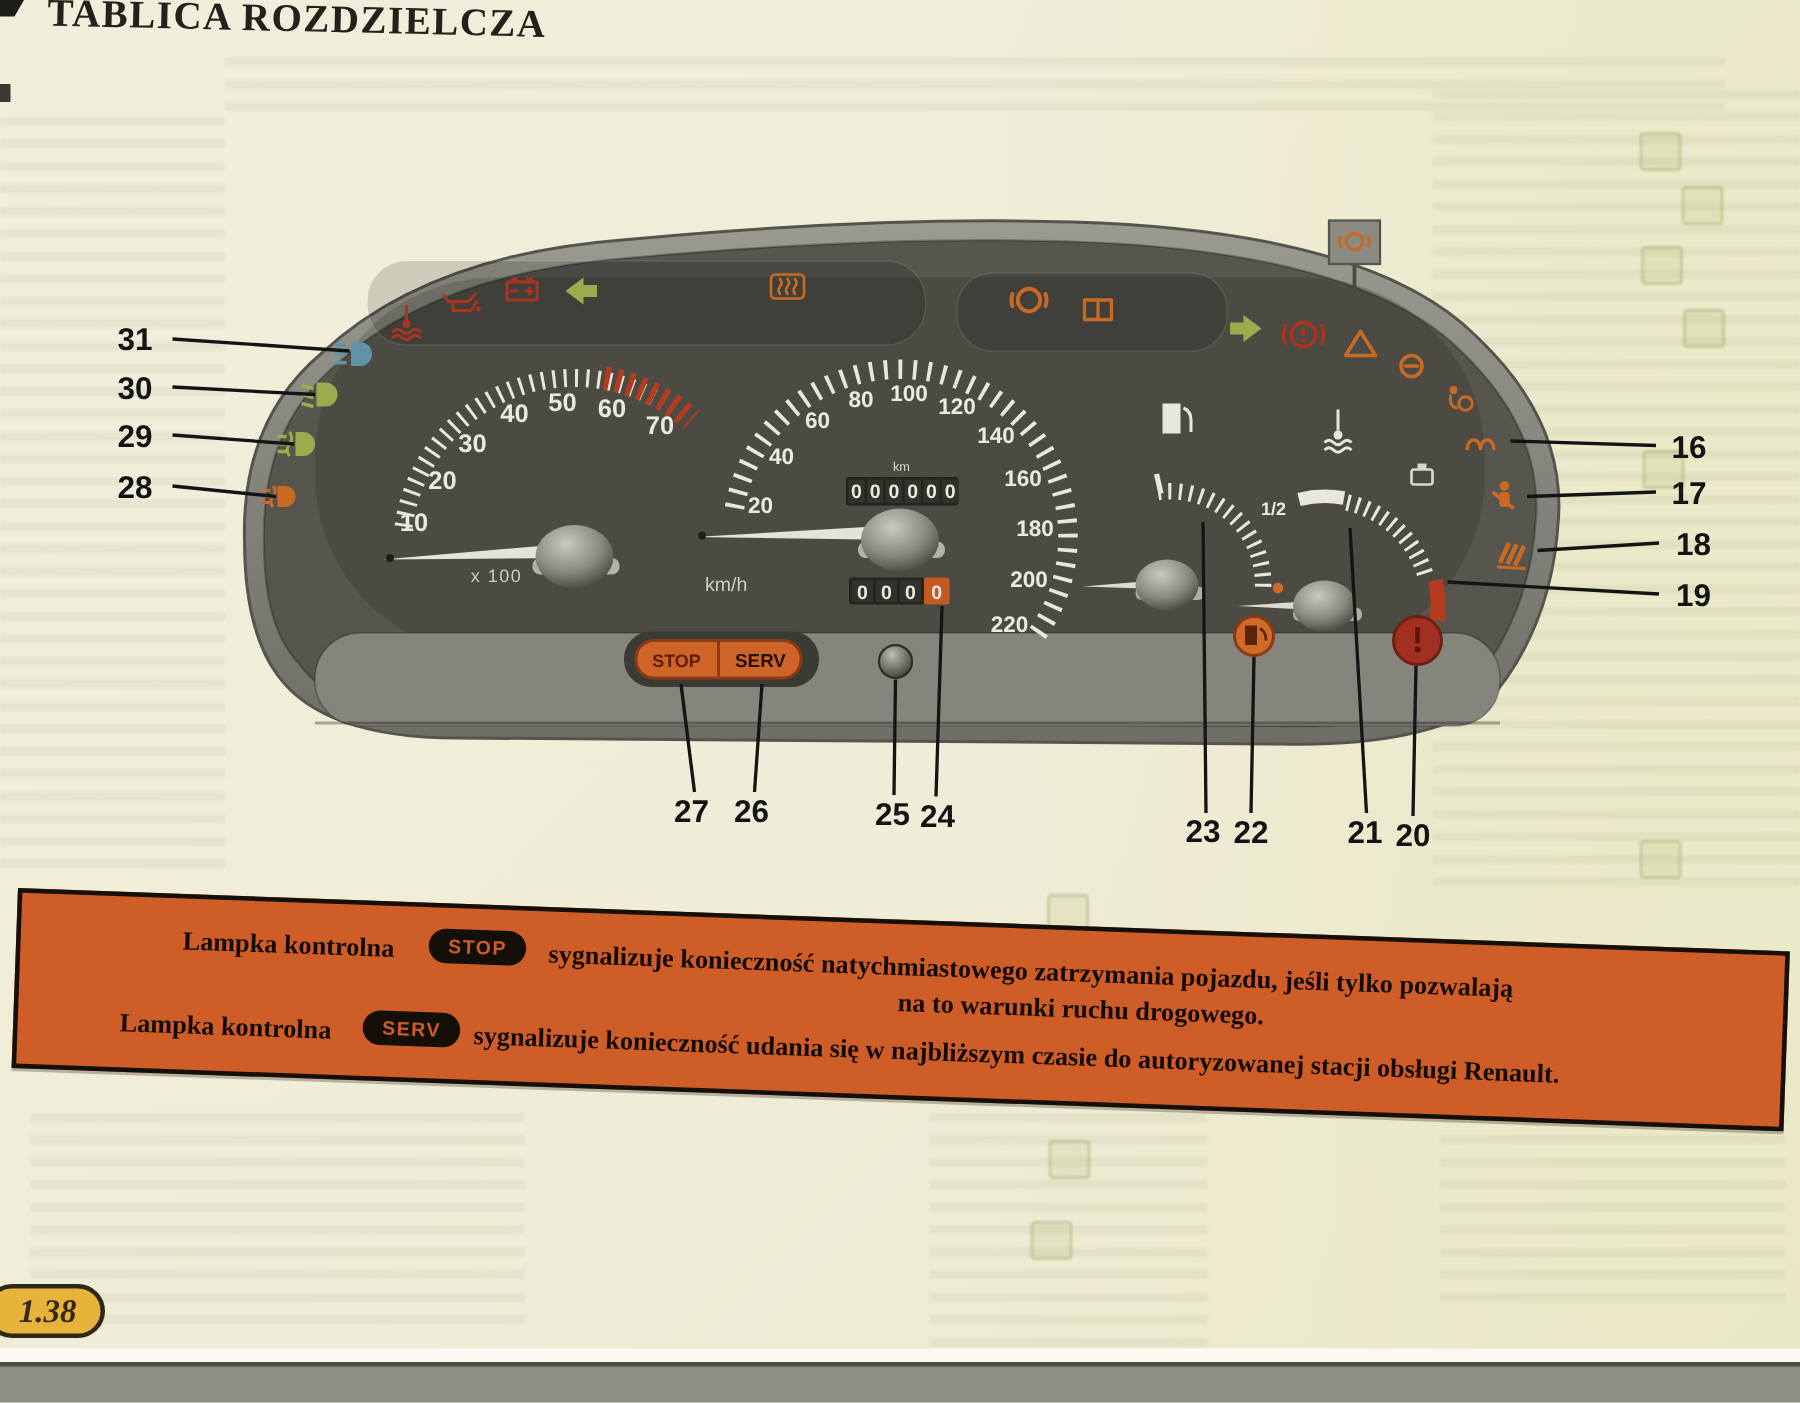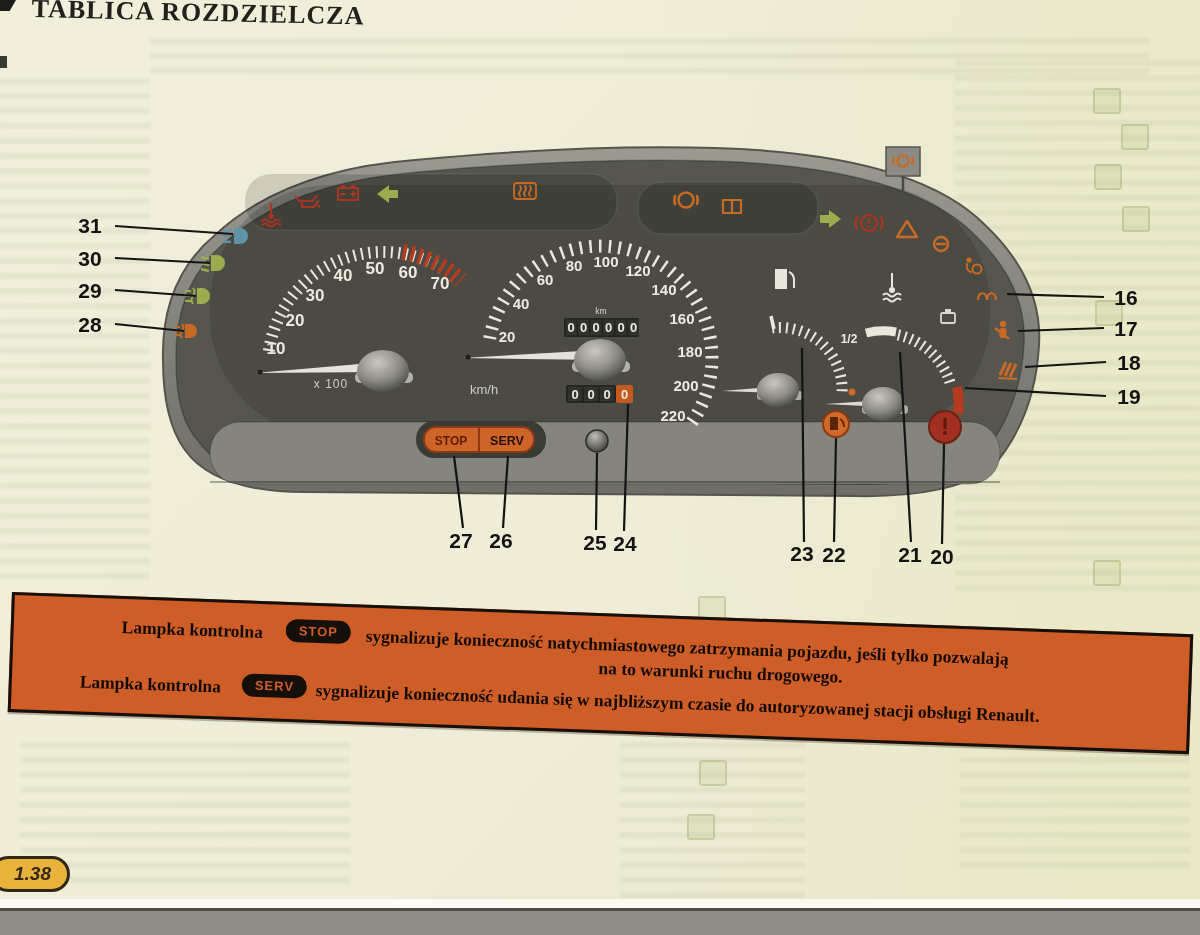--- a/index.html
+++ b/index.html
@@ -23,22 +23,22 @@
   .corner-mark{position:absolute;left:0;top:0;width:16px;height:11px;background:#1c1c18;
     transform:skewX(-30deg);transform-origin:left top;}
   .edge-dash{position:absolute;left:0;top:56px;width:7px;height:12px;background:#3a3a34;}
   .scan-bottom{position:absolute;left:0;right:0;top:908px;height:27px;background:#8f8f87;
     border-top:3px solid #4c4c45;}
   .scan-bottom-light{position:absolute;left:0;right:0;top:899px;height:9px;background:#fbfaf2;}
   
   .page-tab{position:absolute;left:-10px;top:856px;width:80px;height:36px;background:#e7b33b;
     border:3px solid #2f2815;border-radius:20px;display:flex;align-items:center;
     justify-content:flex-end;padding-right:16px;box-sizing:border-box;}
-  .page-tab span{font-family:Liberation Sans, sans-serif;font-style:italic;font-weight:bold;
-    font-size:19px;color:#38281a;}
+  .page-tab span{font-family:Liberation Serif, serif;font-style:italic;font-weight:bold;
+    font-size:22px;color:#38281a;}
   
   .note{position:absolute;left:12px;top:592px;width:1176px;height:114px;background:#cf5d28;
     border:3px solid #15100a;transform:rotate(2.05deg);transform-origin:left top;
     box-shadow:0 2px 0 rgba(0,0,0,.25);}
   .note .lbl{position:absolute;font-family:"Liberation Serif",serif;font-weight:bold;
     font-size:17.5px;color:#140b05;white-space:nowrap;}
   .note .txt{position:absolute;font-family:"Liberation Serif",serif;font-weight:bold;
     font-size:17.5px;color:#140b05;white-space:nowrap;}
   .badge{position:absolute;background:#140f09;color:#cf5d28;font-weight:bold;
     font-size:13px;letter-spacing:1px;padding:4px 13px;border-radius:13px;}

